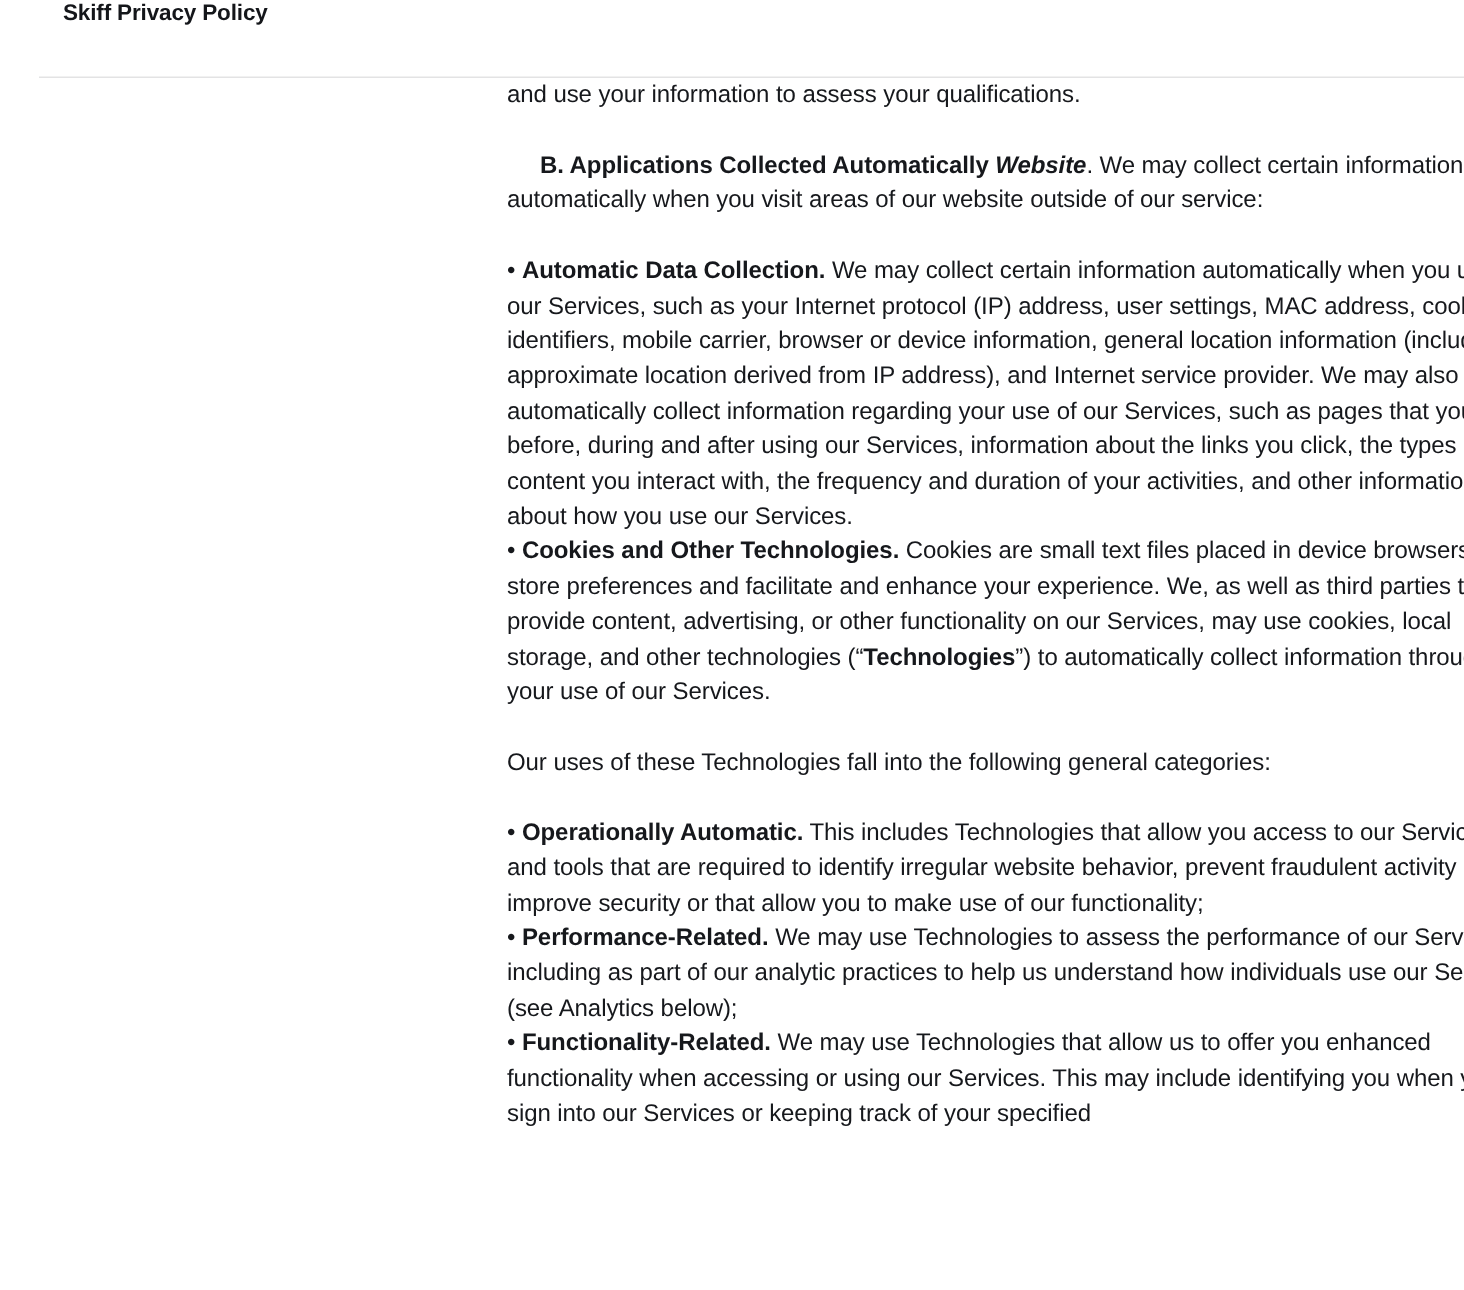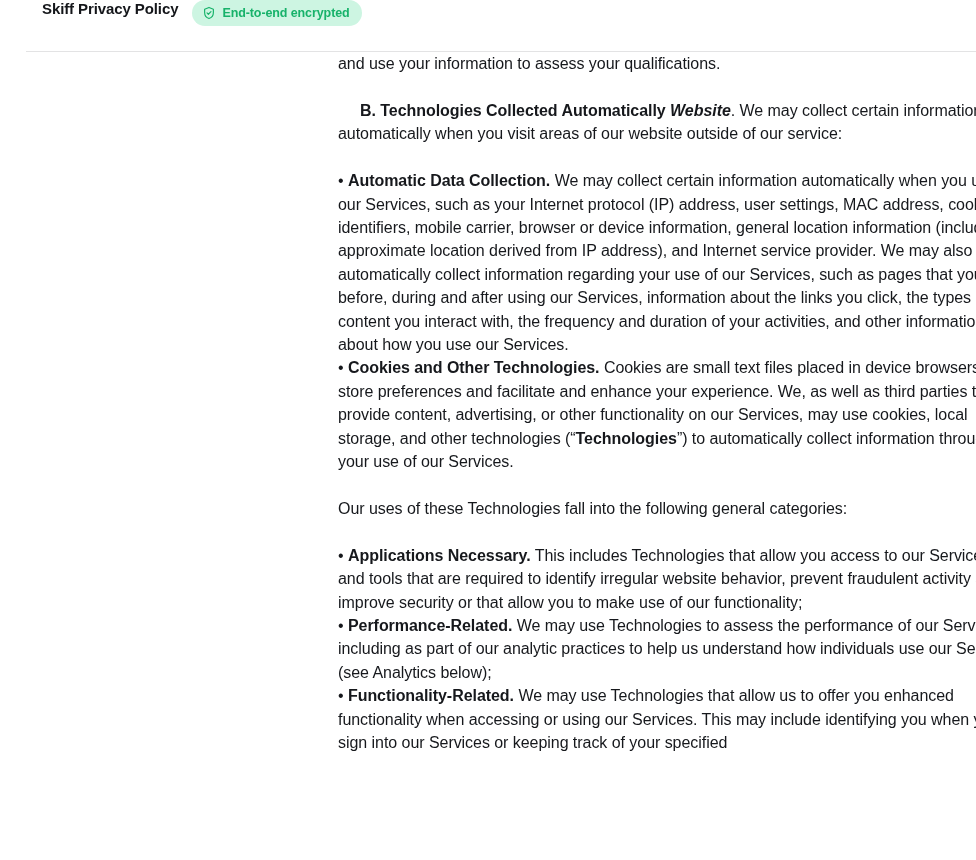--- a/index.html
+++ b/index.html
@@ -106,42 +106,33 @@
 <body>
 
 <div class="doc-scroll">
   <div class="doc-page">
     <div class="doc-col">
 
       <p><span>opportunities.</span></p>
 
       <p><span>• </span><b>Job Applications.</b><span> We may post job openings and opportunities on our Services. If you reply to one of these postings by submitting your application, CV and/or cover letter to us, we will collect and use your information to assess your qualifications.</span></p>
 
-      <p class="spaced"><span class="indent"></span><b>B. Technologies Collected Automatically</b><span class="bi"> Website</span><span>. We may collect certain information automatically when you visit areas of our website outside of our service:</span></p>
+      <p class="spaced"><span class="indent"></span><b>B. Applications Collected Automatically</b><span class="bi"> Website</span><span>. We may collect certain information automatically when you visit areas of our website outside of our service:</span></p>
 
       <p class="spaced"><span>• </span><b>Automatic Data Collection.</b><span> We may collect certain information automatically when you use our Services, such as your Internet protocol (IP) address, user settings, MAC address, cookie identifiers, mobile carrier, browser or device information, general location information (including approximate location derived from IP address), and Internet service provider. We may also automatically collect information regarding your use of our Services, such as pages that you visit before, during and after using our Services, information about the links you click, the types of content you interact with, the frequency and duration of your activities, and other information about how you use our Services.</span></p>
 
       <p><span>• </span><b>Cookies and Other Technologies.</b><span> Cookies are small text files placed in device browsers that store preferences and facilitate and enhance your experience. We, as well as third parties that provide content, advertising, or other functionality on our Services, may use cookies, local storage, and other technologies (“</span><b>Technologies</b><span>”) to automatically collect information through your use of our Services.</span></p>
 
       <p class="spaced">Our uses of these Technologies fall into the following general categories:</p>
 
-      <p class="spaced"><span>• </span><b>Applications Necessary.</b><span> This includes Technologies that allow you access to our Services and tools that are required to identify irregular website behavior, prevent fraudulent activity and improve security or that allow you to make use of our functionality;</span></p>
+      <p class="spaced"><span>• </span><b>Operationally Automatic.</b><span> This includes Technologies that allow you access to our Services and tools that are required to identify irregular website behavior, prevent fraudulent activity and improve security or that allow you to make use of our functionality;</span></p>
 
       <p><span>• </span><b>Performance-Related.</b><span> We may use Technologies to assess the performance of our Services, including as part of our analytic practices to help us understand how individuals use our Services (see Analytics below);</span></p>
 
       <p><span>• </span><b>Functionality-Related.</b><span> We may use Technologies that allow us to offer you enhanced functionality when accessing or using our Services. This may include identifying you when you sign into our Services or keeping track of your specified</span></p>
 
     </div>
   </div>
 </div>
 
 <div class="app-header">
   <div class="doc-title">Skiff Privacy Policy</div>
-  <div class="e2e-badge">
-    <span>
-      <svg class="shield-icon" viewBox="0 0 24 24" fill="none" stroke="#17b26a" stroke-width="2" stroke-linecap="round" stroke-linejoin="round">
-        <path d="M12 2.5 4.5 5.6v5.6c0 4.6 3.1 8.9 7.5 10.3 4.4-1.4 7.5-5.7 7.5-10.3V5.6L12 2.5z"></path>
-        <path d="M8.6 11.9l2.3 2.3 4.5-4.5"></path>
-      </svg>
-    </span>
-    <span class="badge-label">End-to-end encrypted</span>
-  </div>
 </div>
 
 </body></html>

